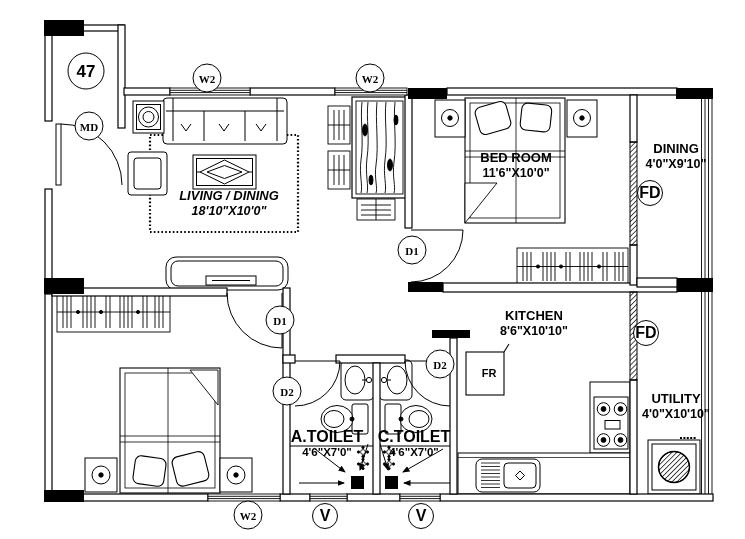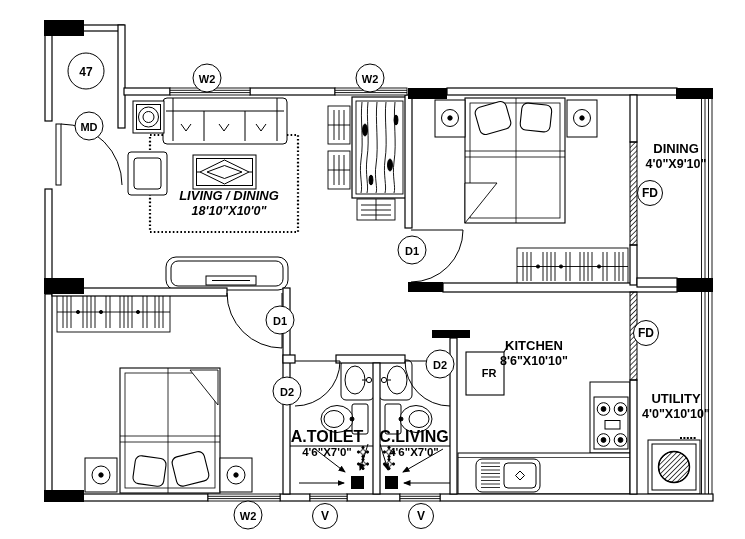--- a/index.html
+++ b/index.html
@@ -7,24 +7,24 @@
          font-family:"Liberation Sans", sans-serif;color:#000;}
   .stage svg{position:absolute;left:0;top:0;}
   .lbl{position:absolute;transform:translate(-50%,-50%);text-align:center;
        font-weight:700;line-height:1.12;white-space:nowrap;letter-spacing:0px;}
   .lbl .nm{font-size:13px;}
   .lbl .sz{font-size:12.5px;}
   .lbl.small .nm{font-size:16px;}
   .lbl.small .sz{font-size:11.5px;}
   .mkr{position:absolute;transform:translate(-50%,-50%);border:1.4px solid #000;border-radius:50%;
        background:#fff;display:flex;align-items:center;justify-content:center;
-       font-size:12px;font-weight:700;}
+       font-size:16px;font-weight:700;}
   .mkr.sm{width:24px;height:24px;}
-  .mkr.md{width:27px;height:27px;font-size:11px;}
-  .mkr.big{width:35px;height:35px;font-size:12px;}
+  .mkr.md{width:27px;height:27px;font-size:11px;font-family:Liberation Serif, serif;}
+  .mkr.big{width:35px;height:35px;font-size:17px;}
   .frlbl{position:absolute;transform:translate(-50%,-50%);font-size:11px;font-weight:700;}
 </style>
 </head>
 <body>
 
 <div class="stage">
 <svg width="745" height="539" viewBox="0 0 745 539">
   <defs>
     <pattern id="hatch" width="3.5" height="3.5" patternTransform="rotate(45)" patternUnits="userSpaceOnUse">
       <line x1="0" y1="0" x2="0" y2="3.5" stroke="#000" stroke-width="1.4"></line>
@@ -441,38 +441,42 @@
   <g fill="none" stroke="#000" stroke-width="1">
     <line x1="450" y1="361" x2="405" y2="361"></line>
     <path d="M405,361 A45,45 0 0 0 450,406"></path>
   </g>
 </svg>
 
 <div class="lbl" style="left:229px;top:203px;font-style:italic;">
   <div class="nm">LIVING / DINING</div>
   <div class="sz">18'10"X10'0"</div>
 </div>
+<div class="lbl" style="left:516px;top:165px;">
+  <div class="nm">BED ROOM</div>
+  <div class="sz">11'6"X10'0"</div>
+</div>
 <div class="lbl" style="left:676px;top:156px;">
   <div class="nm">DINING</div>
   <div class="sz">4'0"X9'10"</div>
 </div>
-<div class="lbl" style="left:534px;top:353px;">
+<div class="lbl" style="left:534px;top:323px;">
   <div class="nm">KITCHEN</div>
   <div class="sz">8'6"X10'10"</div>
 </div>
 <div class="lbl" style="left:676px;top:406px;text-align:center;">
   <div class="nm">UTILITY</div>
   <div class="sz">4'0"X10'10"</div>
 </div>
 <div class="lbl small" style="left:327px;top:443px;">
   <div class="nm">A.TOILET</div>
   <div class="sz">4'6"X7'0"</div>
 </div>
 <div class="lbl small" style="left:414px;top:443px;">
-  <div class="nm">C.LIVING</div>
+  <div class="nm">C.TOILET</div>
   <div class="sz">4'6"X7'0"</div>
 </div>
 <div class="frlbl" style="left:485px;top:373px;padding-left:8px;">FR</div>
 
 <div class="mkr big" style="left:86px;top:71px;">47</div>
 <div class="mkr md" style="left:89px;top:126px;">MD</div>
 <div class="mkr md" style="left:207px;top:78px;">W2</div>
 <div class="mkr md" style="left:370px;top:78px;">W2</div>
 <div class="mkr md" style="left:248px;top:515px;">W2</div>
 <div class="mkr md" style="left:412px;top:250px;">D1</div>

